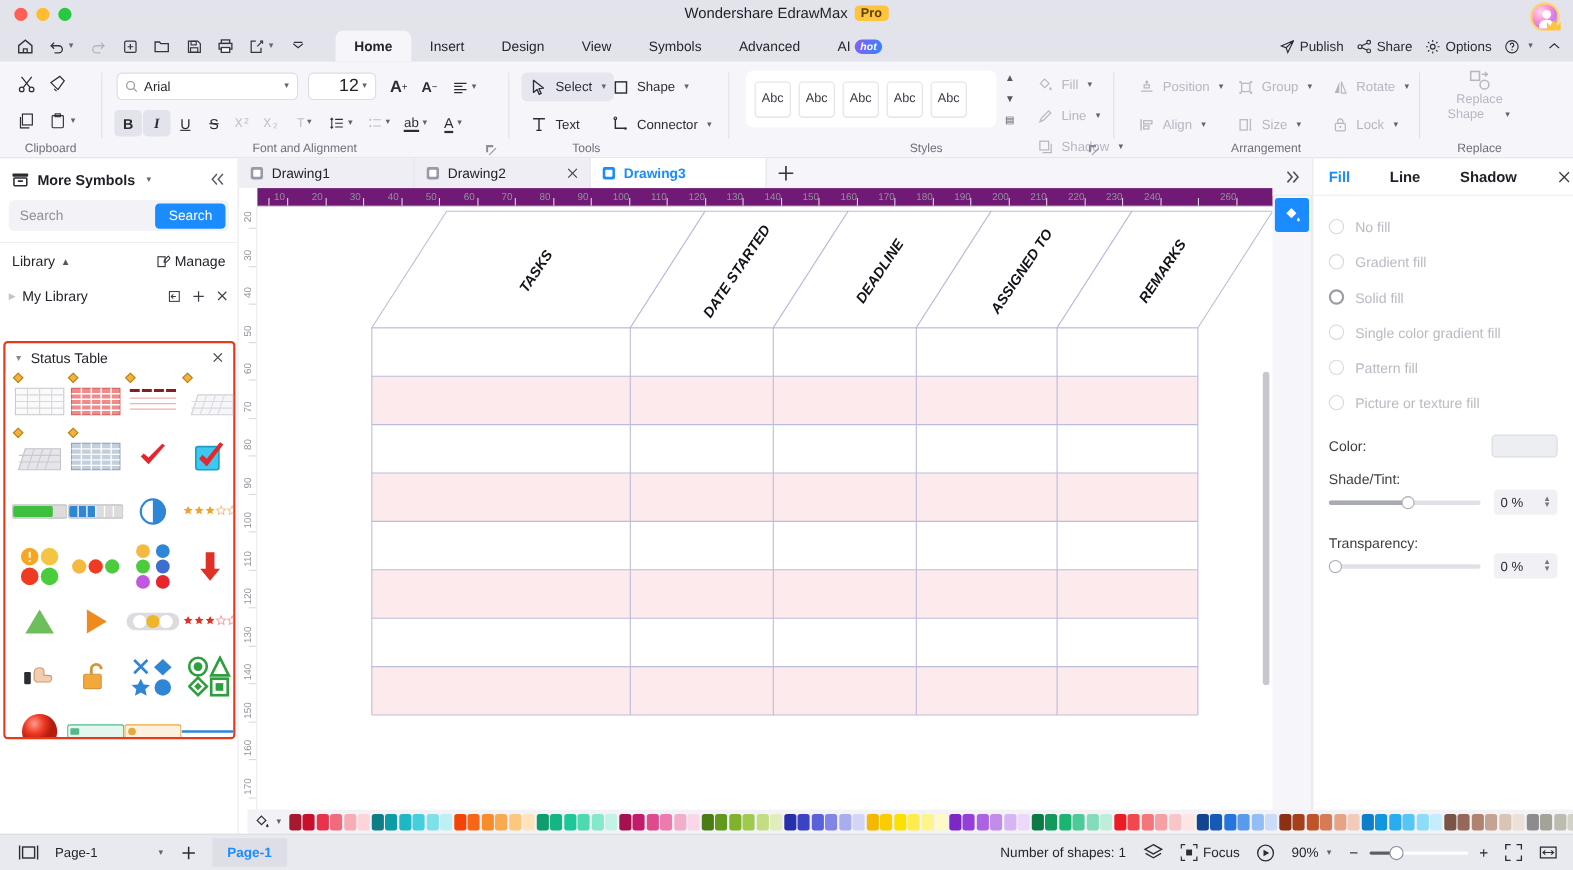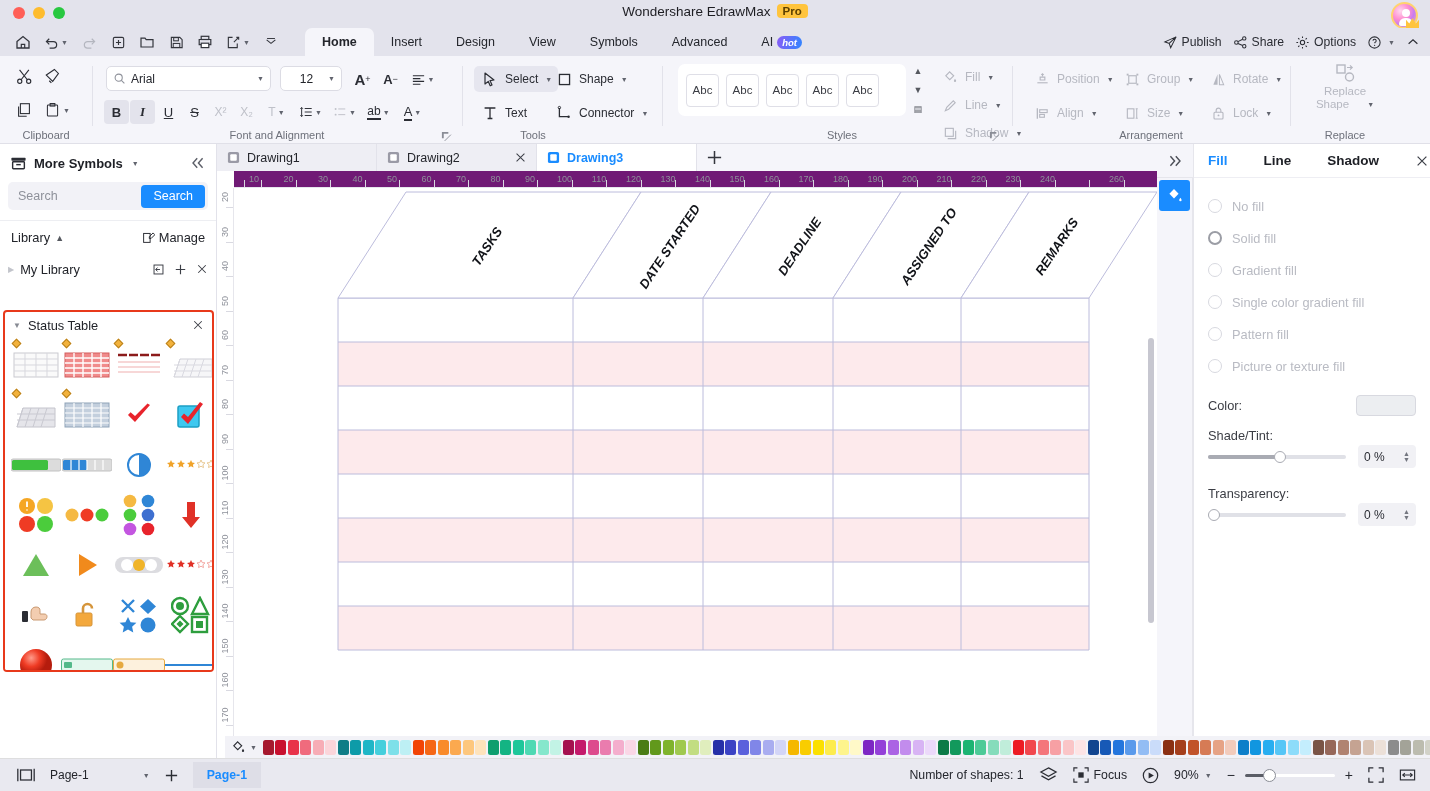--- a/index.html
+++ b/index.html
@@ -103,29 +103,29 @@
     position: absolute; left: 14px; top: 10px; width: 165px; height: 25px;
     background: #fff; border: 1px solid #dcdce4; border-radius: 5px;
     display: flex; align-items: center; padding: 0 6px; gap: 5px;
   }
   .fontbox .fname { font-size: 12px; color: #26282f; flex: 1; }
   .sizebox {
     position: absolute; left: 188px; top: 10px; width: 62px; height: 25px;
     background: #fff; border: 1px solid #dcdce4; border-radius: 5px;
     display: flex; align-items: center; padding: 0 6px;
   }
-  .sizebox .sval { flex: 1; text-align: center; font-size: 12px; }
+  .sizebox .sval { flex: 1; text-align: right; font-size: 16px; }
   .fmt-row { position: absolute; left: 12px; top: 44px; display: flex; align-items: center; gap: 1px; }
   .fbtn {
     width: 25px; height: 24px; display: flex; align-items: center; justify-content: center;
     border-radius: 4px; font-size: 13px; color: #2b2d34;
   }
   .fbtn.wide { width: 33px; }
   .fbtn.on { background: #e3e3ec; }
-  .fbtn.dim { color: #bfc1c9; }
+  .fbtn.dim { color: #bfc1c9; font-family: Liberation Mono, monospace; }
   .launcher { position: absolute; right: 10px; bottom: 2px; color: #8a8d96; font-size: 11px; }
 
   
   #grp-tools { left: 462px; width: 142px; }
   
   #grp-styles { left: 672px; width: 340px; }
   .styles-well {
     position: absolute; left: 6px; top: 8px; width: 228px; height: 52px;
     background: #fff; border-radius: 7px; display: flex; align-items: center; gap: 7px;
     padding: 0 8px;
@@ -1236,26 +1236,26 @@
           </svg>
       </span>
     </div>
 
     <div class="radio-list">
       <label class="radio-item">
         <span class="radio"></span>
         <span>No fill</span>
       </label>
       <label class="radio-item">
+        <span class="radio"></span>
+        <span>Gradient fill</span>
+      </label>
+      <label class="radio-item">
         <span class="radio on"></span>
         <span>Solid fill</span>
-      </label>
-      <label class="radio-item">
-        <span class="radio"></span>
-        <span>Gradient fill</span>
       </label>
       <label class="radio-item">
         <span class="radio"></span>
         <span>Single color gradient fill</span>
       </label>
       <label class="radio-item">
         <span class="radio"></span>
         <span>Pattern fill</span>
       </label>
       <label class="radio-item">

